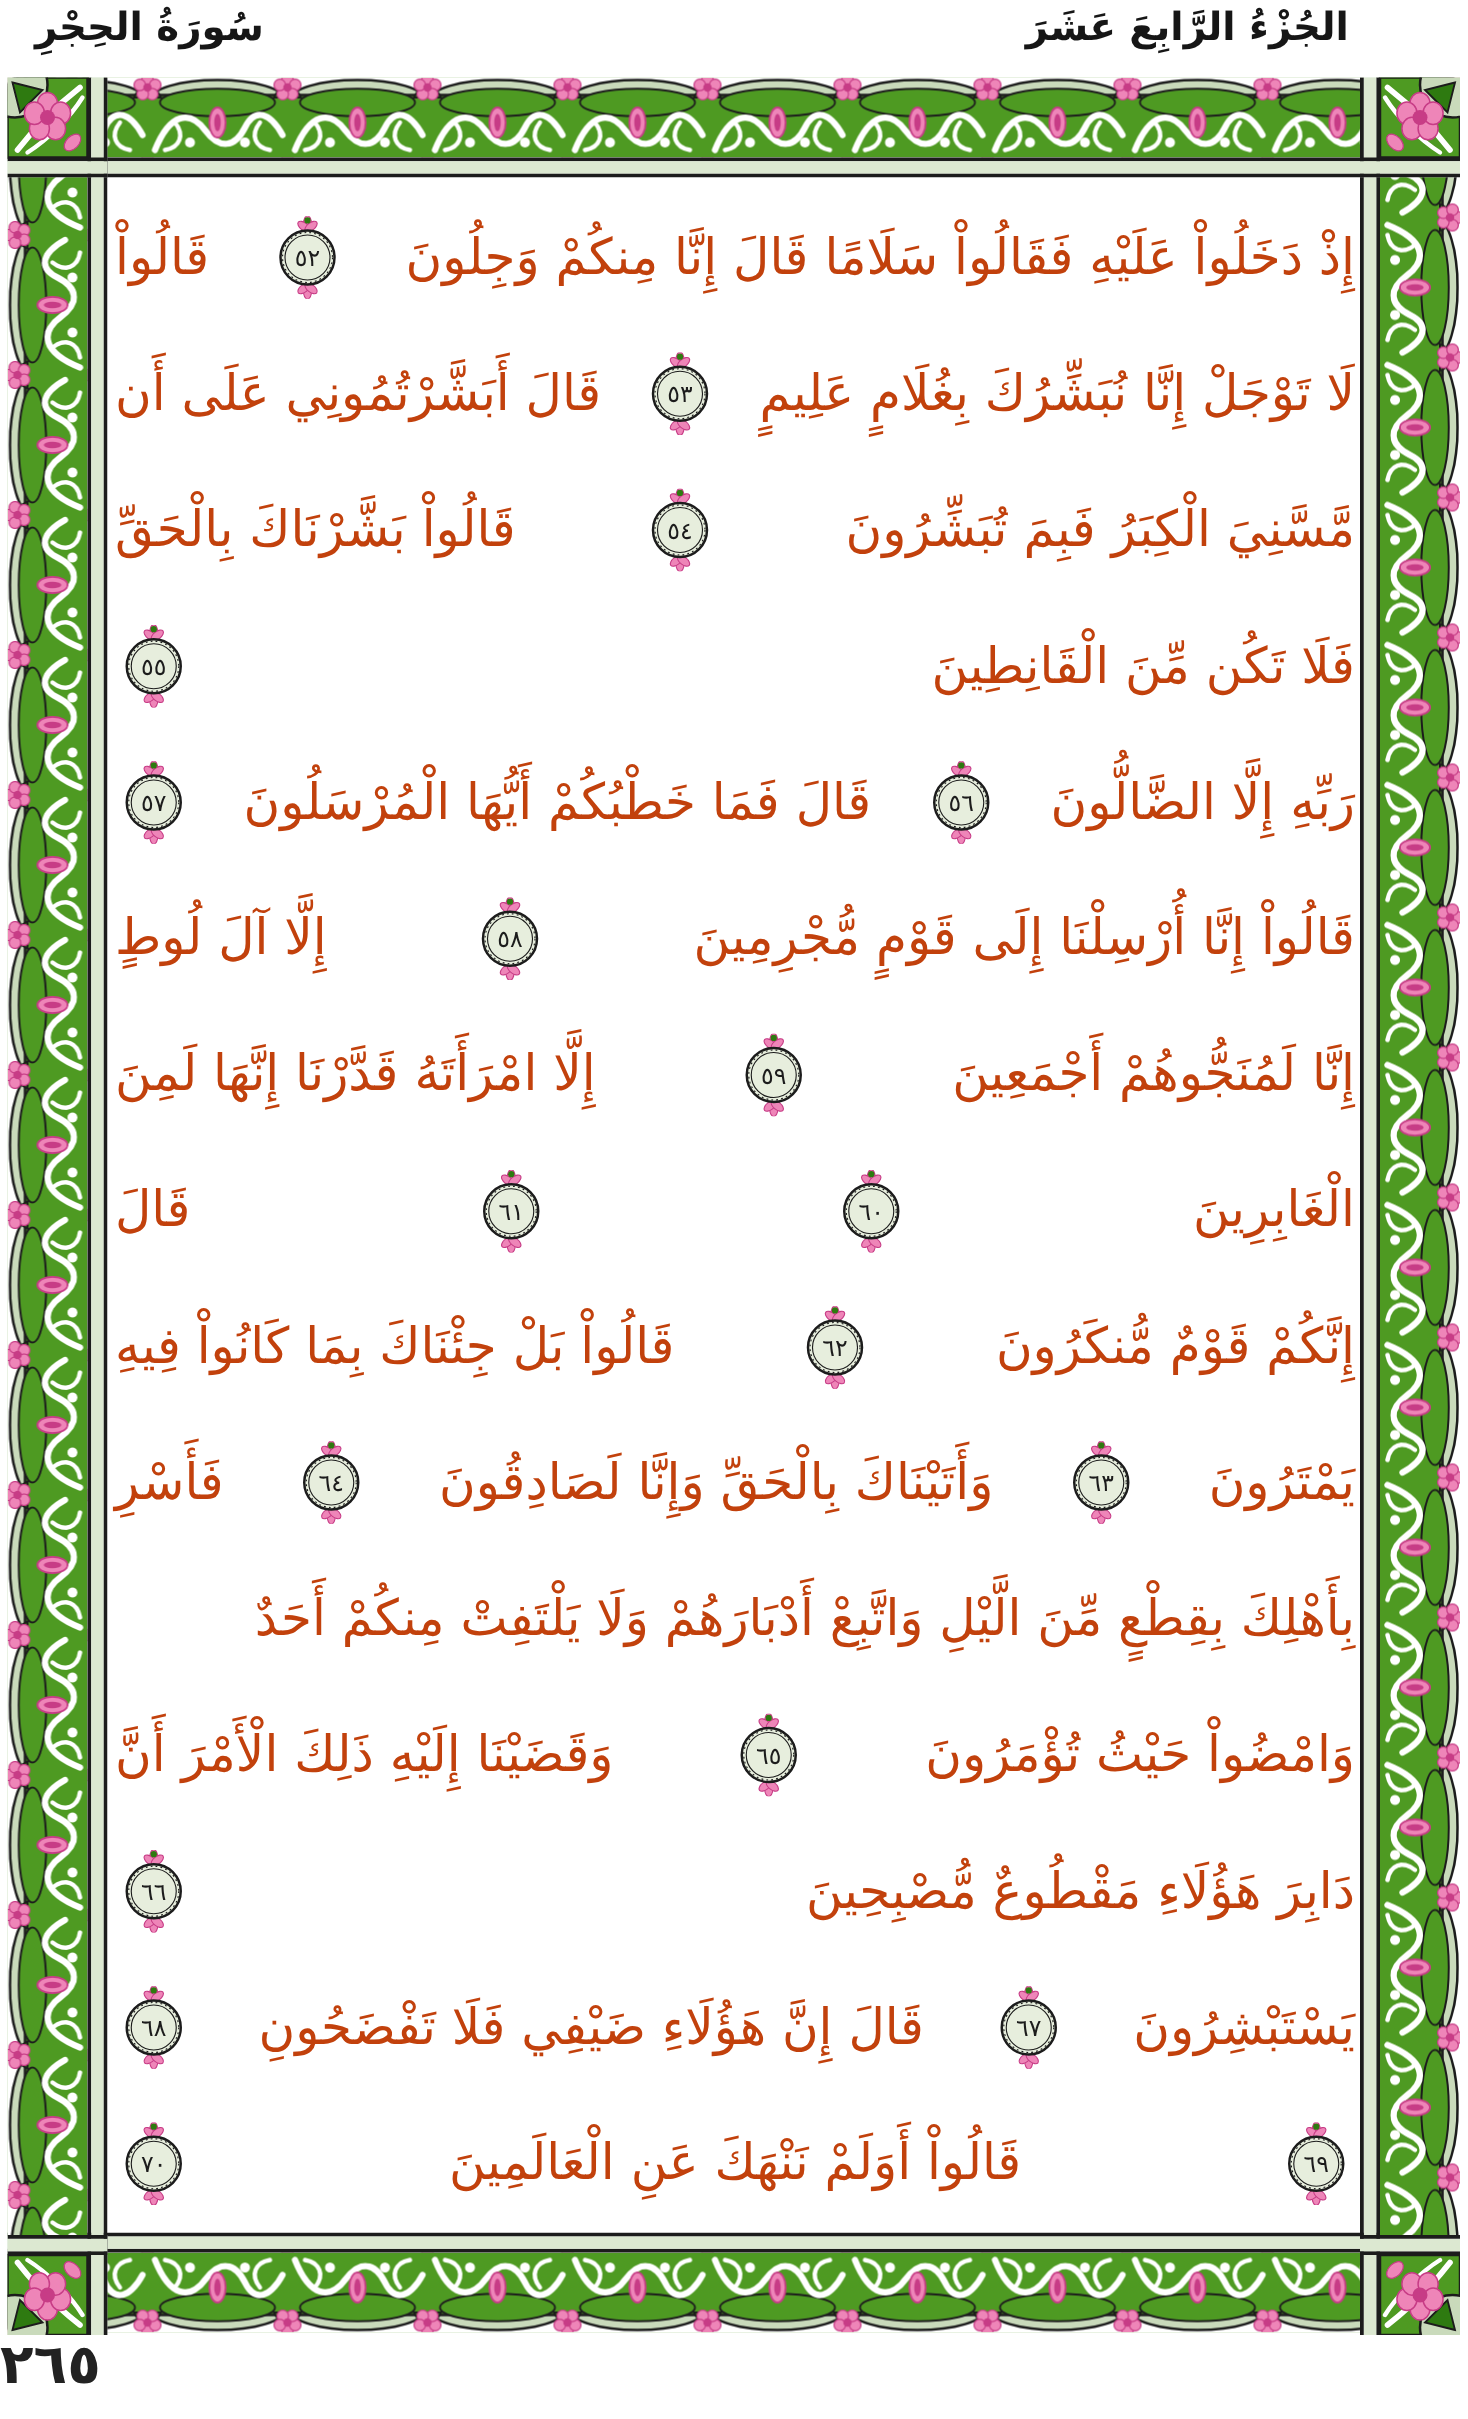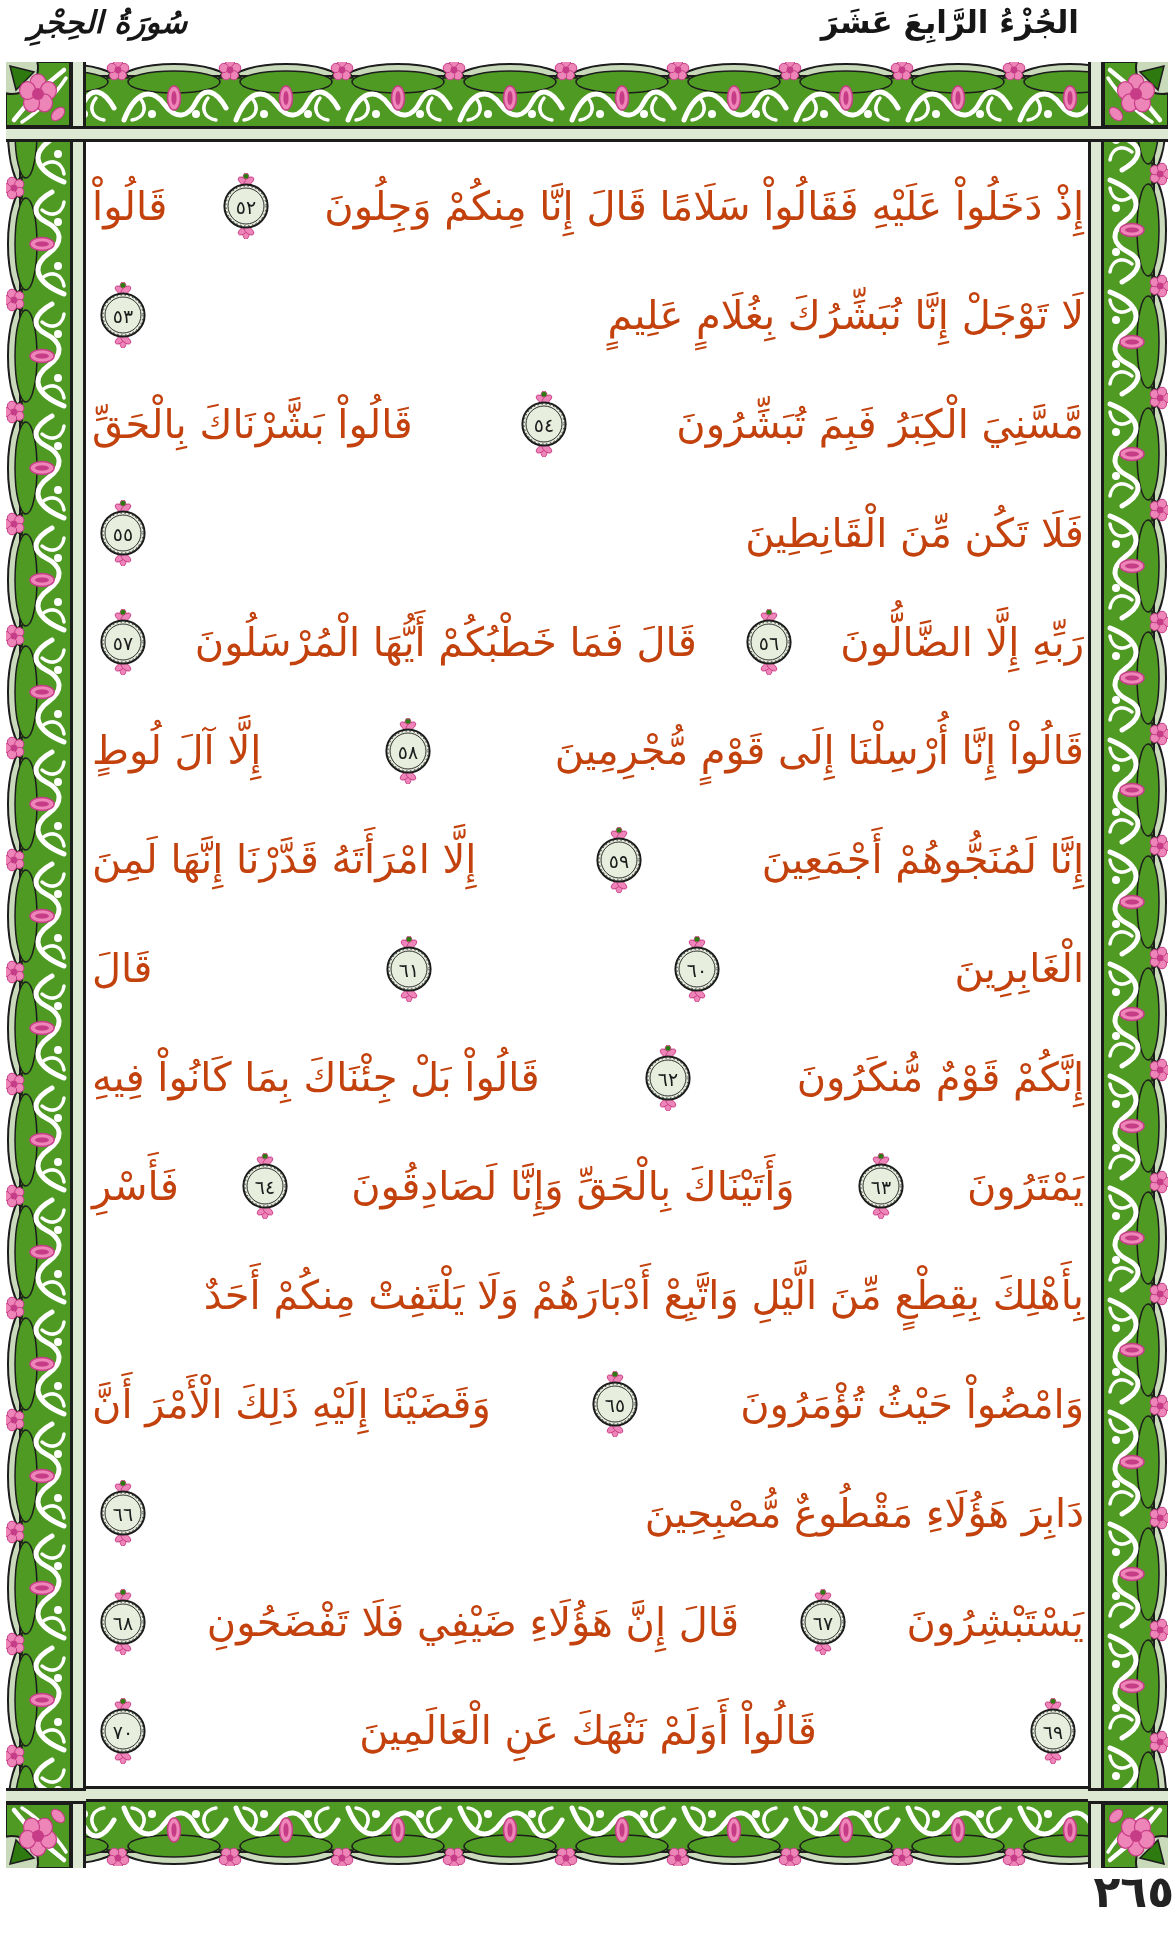--- a/index.html
+++ b/index.html
@@ -13,21 +13,21 @@
   }
   
   .hdr{
     position:absolute;top:4px;
     font-size:31px;font-weight:bold;
     color:#161616;
     letter-spacing:0px;
     white-space:nowrap;
   }
   .hdr-juz{right:95px;}
-  .hdr-surah{left:28px;font-style:italic;}
+  .hdr-surah{left:28px;}
   
   .strip{position:absolute;display:block;}
   .strip-top{left:6px;top:62px;}
   .strip-bottom{left:6px;top:1786px;transform:scaleY(-1);}
   .strip-left{left:6px;top:1868px;transform-origin:0 0;transform:rotate(-90deg);}
   .strip-right{left:1168px;top:62px;transform-origin:0 0;transform:rotate(90deg);}
   .corner{position:absolute;width:80px;height:80px;}
   .corner-tl{left:6px;top:62px;}
   .corner-tr{left:1088px;top:62px;transform:scale(-1,1);}
   .corner-bl{left:6px;top:1788px;transform:scale(1,-1);}
@@ -50,21 +50,21 @@
     overflow:visible;
   }
   .line .seg{display:inline-block;}
   .line .word{color:#c2410c;}
   .badge{display:inline-block;vertical-align:middle;margin:0 4px;}
   .badge svg{display:block;}
   
   .pageno{
     position:absolute;
     left:0;right:0;top:1866px;
-    text-align:right;
+    text-align:left;
     font-size:44px;
     font-weight:bold;
     color:#222;
   }
 </style>
 </head>
 <body>
 
 <div class="page">
 
@@ -340,20 +340,21 @@
      <ellipse cx="0" cy="-4" rx="3.4" ry="6.4" transform="rotate(-52)" fill="#ee85b8" stroke="#c73c86" stroke-width="1"></ellipse>
      <ellipse cx="0" cy="-4" rx="3.4" ry="6.4" transform="rotate(52)" fill="#ee85b8" stroke="#c73c86" stroke-width="1"></ellipse>
    </g>
     <circle cx="0" cy="-33" r="2.8" fill="#2e7a10"></circle>
     <circle cx="0" cy="0" r="24" fill="#e7eedd" stroke="#1c1c1c" stroke-width="2.2"></circle>
     <circle cx="0" cy="0" r="22.2" fill="none" stroke="#1c1c1c" stroke-width="1" stroke-dasharray="1.6 2.8"></circle>
     <circle cx="0" cy="0" r="20" fill="none" stroke="#1c1c1c" stroke-width="1"></circle>
     <text x="0" y="1" text-anchor="middle" dominant-baseline="central" font-size="21" font-family="DejaVu Sans, sans-serif" fill="#1c1c1c">٥٣</text>
   </svg>
         </span>
+        <span class="seg word">قَالَ أَبَشَّرْتُمُونِي عَلَى أَن</span>
       </div>
       <div class="line">
         <span class="seg word">مَّسَّنِيَ الْكِبَرُ فَبِمَ تُبَشِّرُونَ</span>
         <span class="seg badge">
           <svg width="54" height="66" viewBox="-30 -36 60 72">
     <g transform="translate(0,-25) scale(1,1)">
      <ellipse cx="0" cy="-5" rx="3.6" ry="7" fill="#ee85b8" stroke="#c73c86" stroke-width="1"></ellipse>
      <ellipse cx="0" cy="-4" rx="3.4" ry="6.4" transform="rotate(-52)" fill="#ee85b8" stroke="#c73c86" stroke-width="1"></ellipse>
      <ellipse cx="0" cy="-4" rx="3.4" ry="6.4" transform="rotate(52)" fill="#ee85b8" stroke="#c73c86" stroke-width="1"></ellipse>
    </g>

